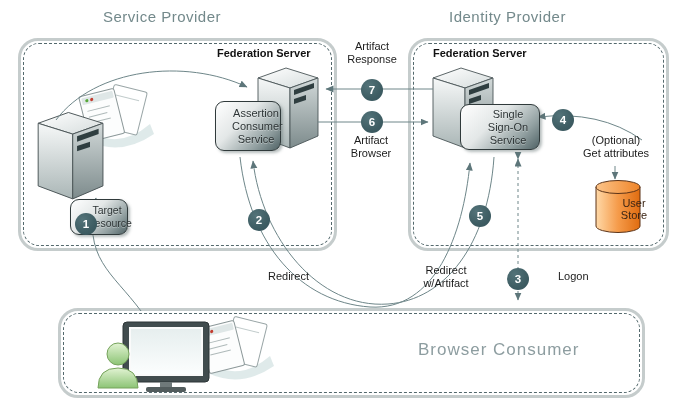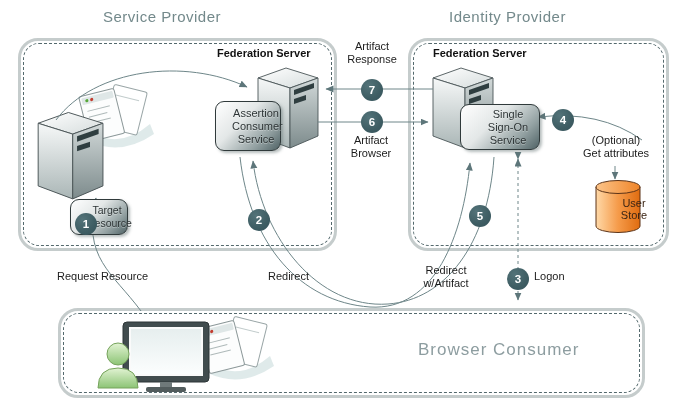--- a/index.html
+++ b/index.html
@@ -183,27 +183,26 @@
   </div>
 
   <div class="step z2" style="left:75px;top:213px;">1</div>
   <div class="step z2" style="left:248px;top:209px;">2</div>
   <div class="step z2" style="left:507px;top:268px;">3</div>
   <div class="step z2" style="left:552px;top:109px;">4</div>
   <div class="step z2" style="left:469px;top:205px;">5</div>
   <div class="step z2" style="left:361px;top:111px;">6</div>
   <div class="step z2" style="left:361px;top:79px;">7</div>
 
-  <div class="flow-label z2" style="left:57px;top:270px;">Request Resource</div>
   <div class="flow-label z2" style="left:268px;top:270px;">Redirect</div>
   <div class="flow-label z2 center" style="left:412px;top:264px;width:68px;">
     <div>Redirect</div>
     <div>w/Artifact</div>
   </div>
-  <div class="flow-label z2" style="left:534px;top:270px;">Logon</div>
+  <div class="flow-label z2" style="left:558px;top:270px;">Logon</div>
   <div class="flow-label z2 center" style="left:339px;top:40px;width:66px;">
     <div>Artifact</div>
     <div>Response</div>
   </div>
   <div class="flow-label z2 center" style="left:339px;top:134px;width:64px;">
     <div>Artifact</div>
     <div>Browser</div>
   </div>
   <div class="flow-label z2 center" style="left:573px;top:134px;width:86px;">
     <div>(Optional)</div>

